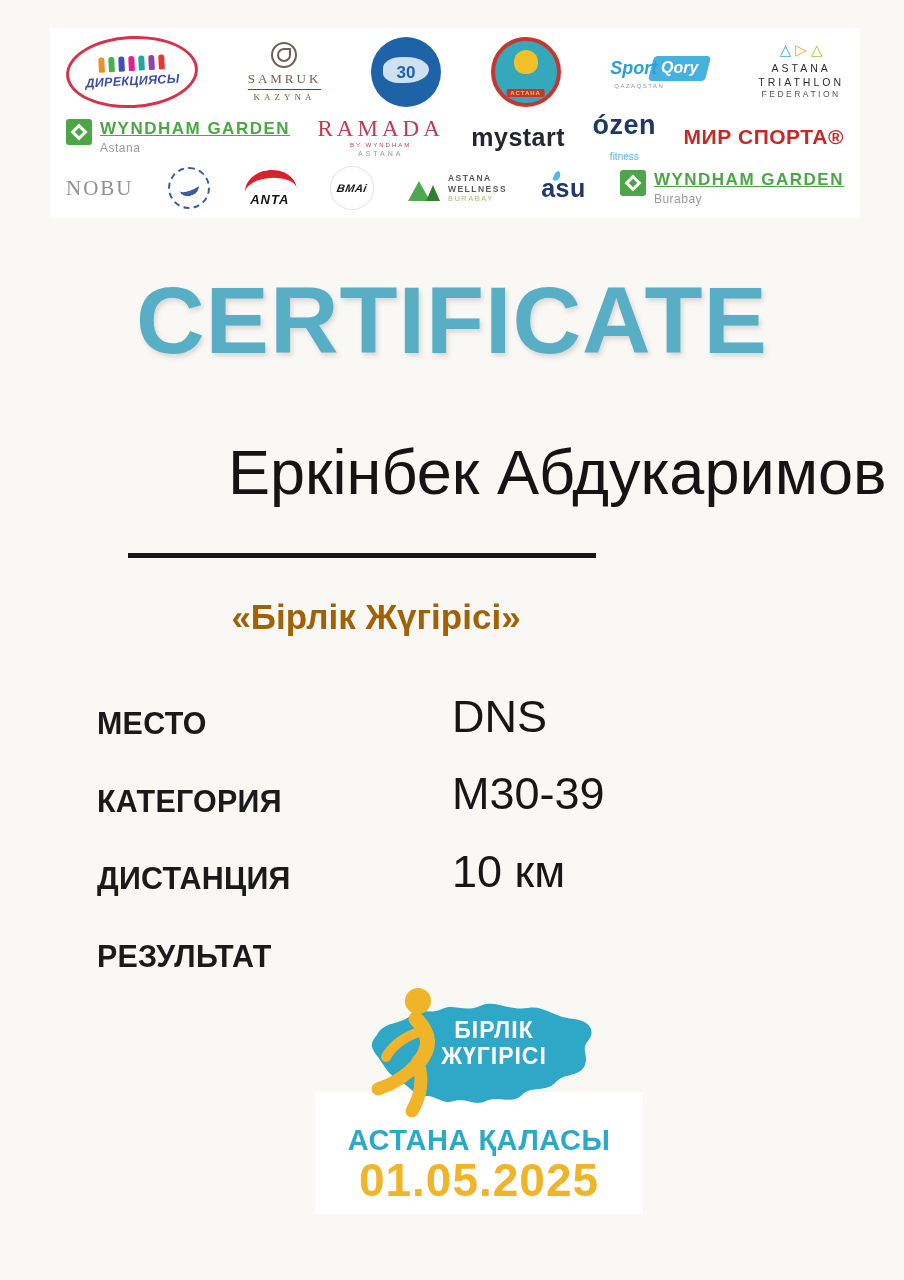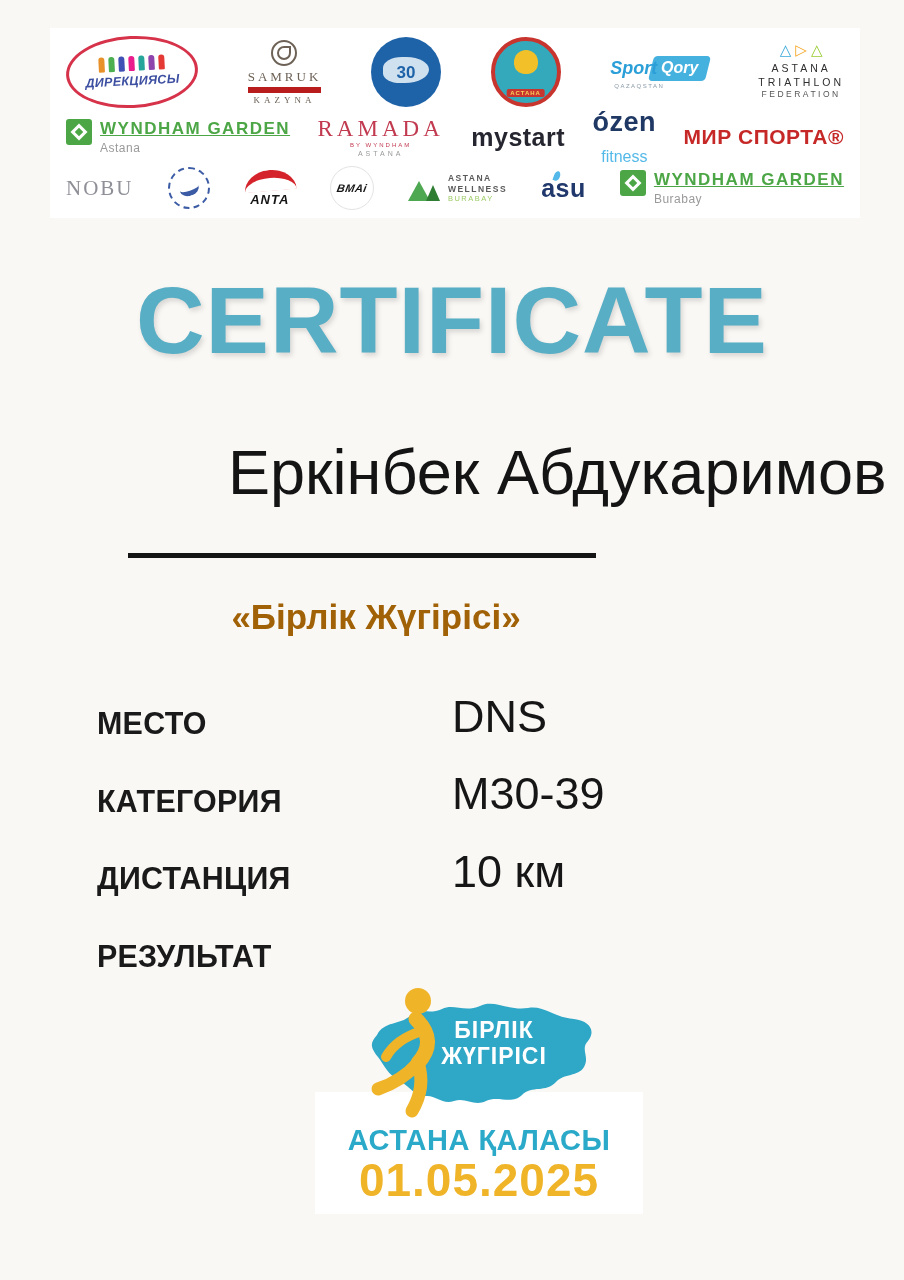--- a/index.html
+++ b/index.html
@@ -16,21 +16,21 @@
             align-items:center;justify-content:center;gap:3px;transform:rotate(-3deg);background:#fff;}
   .dir-figs{display:flex;gap:4px;align-items:flex-end;}
   .fg{width:6px;height:15px;border-radius:3px 3px 1px 1px;}
   .f-or{background:#E8912B}.f-gr{background:#4CAF50}.f-bl{background:#3F51B5}
   .f-pk{background:#E91E8C}.f-tl{background:#26A69A}.f-pu{background:#8E44AD}.f-rd{background:#E53935}
   .dir-text{font-size:12.5px;font-weight:bold;font-style:italic;color:#3D4FA1;letter-spacing:.3px;}
 
   .samruk{text-align:center;font-family:"Liberation Serif",serif;color:#6E6257;}
   .sk-emblem{width:22px;height:22px;border:2px solid #6E6257;border-radius:50%;margin:0 auto 3px;position:relative;}
   .sk-emblem::after{content:"";position:absolute;inset:4px;border:2px solid #6E6257;border-radius:50% 0 50% 50%;}
-  .sk-line1{font-size:13px;letter-spacing:3px;border-bottom:6px solid #b91c1c;padding-bottom:2px;}
+  .sk-line1{font-size:13px;letter-spacing:3px;border-bottom:1px solid #b91c1c;padding-bottom:2px;}
   .sk-line2{font-size:9px;letter-spacing:4px;margin-top:2px;}
 
   .emb30-circle{width:70px;height:70px;border-radius:50%;background:#1E63A8;position:relative;overflow:hidden;}
   .emb30-map{position:absolute;left:12px;right:12px;top:20px;height:26px;background:#CFE0EF;border-radius:46% 54% 58% 42%;}
   .emb30-num{position:absolute;left:0;right:0;top:26px;text-align:center;font-size:17px;font-weight:bold;color:#1E63A8;}
 
   .embAst-circle{width:62px;height:62px;border-radius:50%;background:#35A9BC;border:4px solid #C8352E;position:relative;}
   .embAst-core{position:absolute;left:50%;top:9px;transform:translateX(-50%);width:24px;height:24px;background:#F2C028;border-radius:50% 50% 45% 45%;}
   .embAst-ribbon{position:absolute;left:50%;bottom:6px;transform:translateX(-50%);background:#C8352E;color:#F6D35B;
                  font-size:6px;font-weight:bold;letter-spacing:1px;padding:1px 4px;border-radius:2px;white-space:nowrap;}
@@ -57,21 +57,21 @@
   .wg-loc{font-size:12px;color:#9a9a9a;margin-top:2px;letter-spacing:.5px;}
 
   .ramada{text-align:center;line-height:1;}
   .rm-brand{font-family:"Liberation Serif",serif;font-size:23px;letter-spacing:4px;color:#C13A50;}
   .rm-sub{font-size:6px;letter-spacing:2px;color:#C13A50;margin-top:2px;}
   .rm-loc{font-size:7px;letter-spacing:3px;color:#999;margin-top:2px;}
 
   .mystart-text{font-size:25px;font-weight:800;color:#262630;letter-spacing:.5px;}
   .ozen{text-align:center;line-height:1;}
   .oz-brand{font-size:27px;font-weight:800;color:#1F3864;letter-spacing:.5px;}
-  .oz-sub{font-size:16px;color:#54B9E8;margin-top:13px;}
+  .oz-sub{font-size:10px;color:#54B9E8;margin-top:13px;}
   .mir-text{font-size:21px;font-weight:800;color:#C62828;letter-spacing:.5px;}
 
   .nobu-text{font-family:"Liberation Serif",serif;font-size:21px;color:#8F8F98;letter-spacing:2px;}
   .joma-circle{width:38px;height:38px;border-radius:50%;border:2px dashed #3B5BA5;display:flex;align-items:center;justify-content:center;}
   .joma-swoosh{width:20px;height:11px;border-bottom:5px solid #3B5BA5;border-radius:50%;transform:rotate(-18deg);}
   .anta{text-align:left;}
   .anta-swoosh{width:52px;height:13px;border-top:8px solid #D4232A;border-radius:50% 50% 0 0 / 100% 100% 0 0;transform:rotate(-5deg);margin:0 auto 1px;}
   .anta-text{font-size:13px;font-weight:800;font-style:italic;letter-spacing:1px;color:#151515;}
   .bmai-circle{width:42px;height:42px;border-radius:50%;background:#fff;border:1px solid #e3e3e3;display:flex;align-items:center;justify-content:center;}
   .bmai-text{font-size:11px;font-weight:800;font-style:italic;transform:skewX(-10deg);color:#151515;letter-spacing:.5px;}

